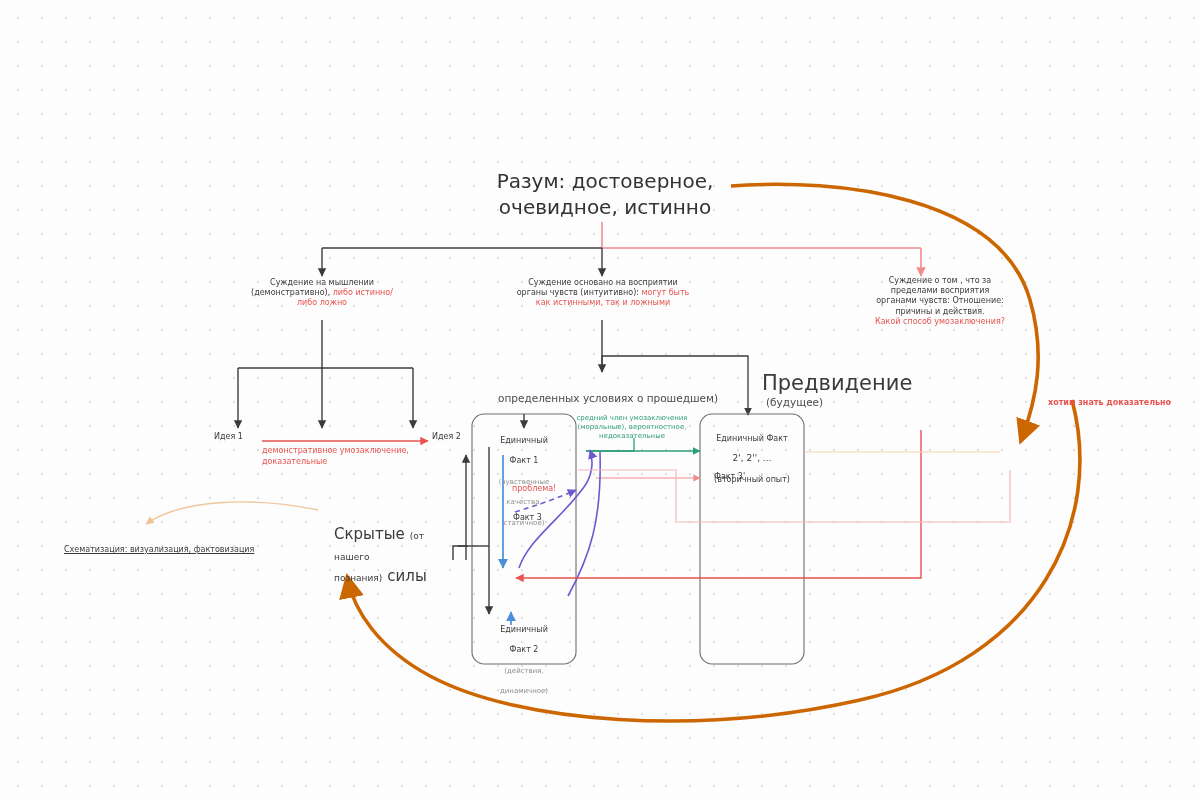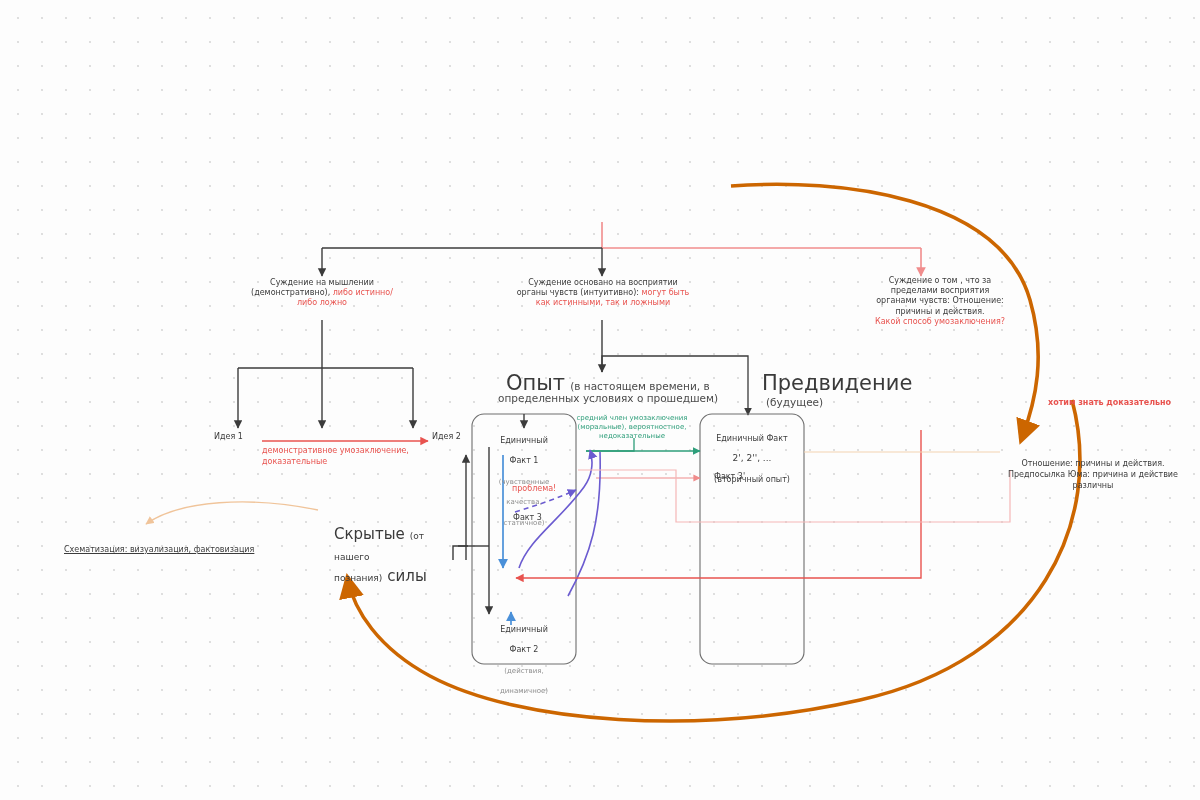--- a/index.html
+++ b/index.html
@@ -117,20 +117,21 @@
     <path d="M578,470 L676,470 L676,522 L1010,522 L1010,470" stroke="#f5b7b7" stroke-width="1.2" fill="none"></path>
 
     <path d="M318,510 C250,496 180,500 146,524" stroke="#f0c49a" stroke-width="1.4" fill="none" marker-end="url(#ar-peach)"></path>
 
     <path d="M804,452 L1000,452" stroke="#f3d3b1" stroke-width="1.1" fill="none"></path>
 
     <path d="M731,186 C840,178 1000,196 1030,300 C1046,356 1036,400 1022,438" stroke="#cc6600" stroke-width="3.6" fill="none" marker-end="url(#ar-orange)"></path>
     <path d="M1072,400 C1104,520 1040,660 860,700 C700,736 520,724 430,676 C378,648 354,610 348,580" stroke="#cc6600" stroke-width="3.6" fill="none" marker-end="url(#ar-orange)"></path>
   </svg>
 
+  <div class="lbl title-main" style="left:470px;top:168px;width:270px;">Разум: достоверное, очевидное, истинно</div>
 
   <div class="lbl ctr t8" style="left:244px;top:278px;width:156px;">
     <span>Суждение на мышлении</span><br>
     <span>(демонстративно),</span>
     <span class="red">либо истинно/</span><br>
     <span class="red">либо ложно</span>
   </div>
 
   <div class="lbl ctr t8" style="left:512px;top:278px;width:182px;">
     <span>Суждение основано на восприятии</span><br>
@@ -147,24 +148,20 @@
     <span class="red">Какой способ умозаключения?</span>
   </div>
 
   <div class="lbl t8" style="left:214px;top:432px;">Идея 1</div>
   <div class="lbl t8" style="left:432px;top:432px;">Идея 2</div>
   <div class="lbl t8 red" style="left:262px;top:446px;width:190px;line-height:1.35;">
     <span>демонстративное умозаключение,</span><br>
     <span>доказательные</span>
   </div>
 
-  <div class="lbl" style="left:506px;top:370px;width:230px;">
-    <span class="h-big">Опыт</span>
-    <span class="h-small">(в настоящем времени, в</span>
-  </div>
   <div class="lbl h-small" style="left:498px;top:392px;width:250px;">определенных условиях о прошедшем)</div>
 
   <div class="lbl h-big" style="left:762px;top:370px;">Предвидение</div>
   <div class="lbl h-small" style="left:766px;top:396px;">(будущее)</div>
 
   <div class="lbl ctr" style="left:476px;top:428px;width:96px;">
     <span class="t8">Единичный</span><br>
     <span class="t8">Факт 1</span><br>
     <span class="t7 faint">(чувственные</span><br>
     <span class="t7 faint">качества,</span><br>
@@ -201,19 +198,14 @@
     <span style="font-size:15px;color:#3a3a3a;">Скрытые</span>
     <span class="t9">(от нашего</span><br>
     <span class="t9">познания)</span>
     <span style="font-size:15px;color:#3a3a3a;">силы</span>
   </div>
 
   <div class="lbl t8" style="left:64px;top:545px;width:200px;text-decoration:underline;">Схематизация: визуализация, фактовизация</div>
 
   <div class="lbl t8 red" style="left:1048px;top:398px;font-weight:bold;">хотим знать доказательно</div>
 
-  <div class="lbl ctr t8" style="left:1000px;top:458px;width:186px;line-height:1.4;">
-    <span>Отношение: причины и действия.</span><br>
-    <span>Предпосылка Юма: причина и действие</span><br>
-    <span>различны</span>
-  </div>
 
 </div>
 
 </body></html>

